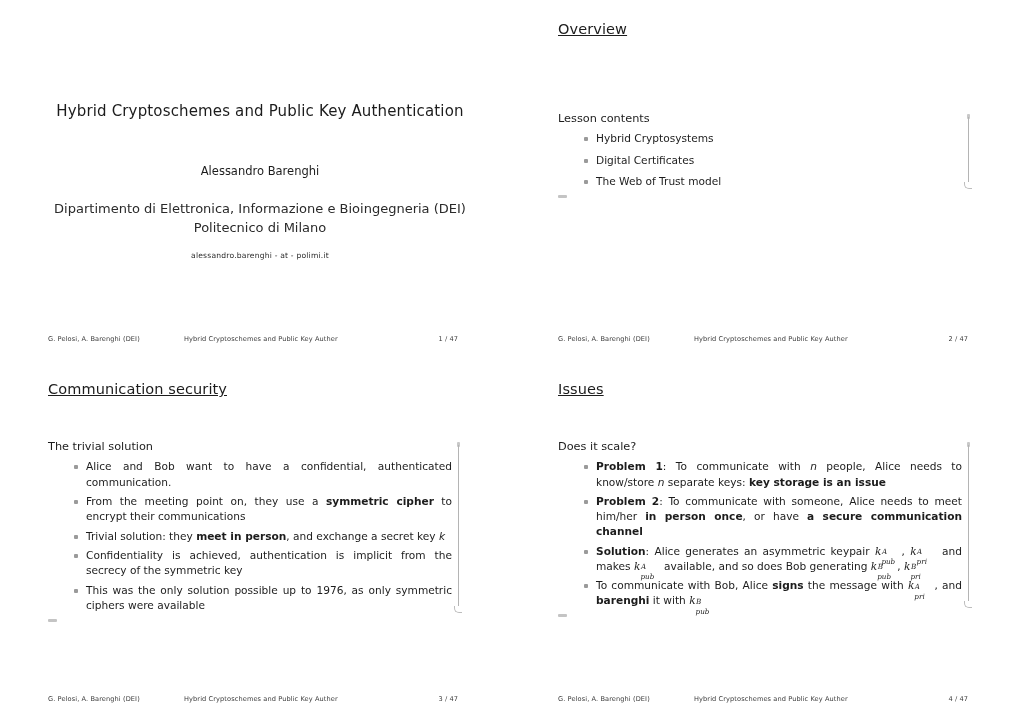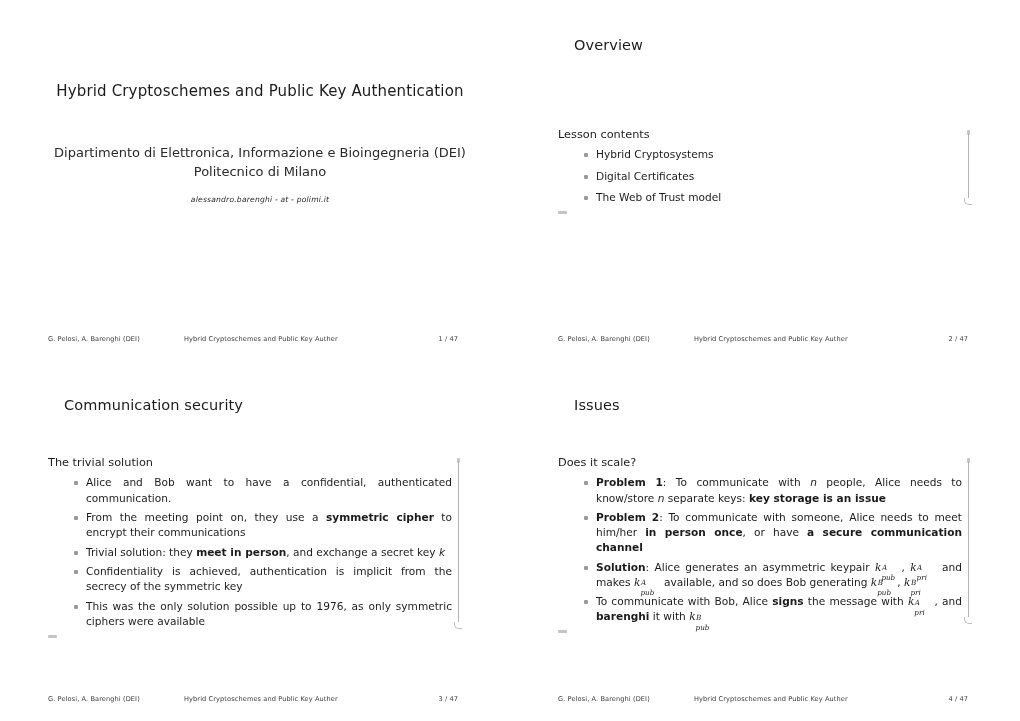--- a/index.html
+++ b/index.html
@@ -43,28 +43,29 @@
     bottom: 40px;
   }
 
   
   .frame-title {
     font-size: 14.5px;
     font-weight: 400;
     color: #1c1c1c;
     letter-spacing: 0.1px;
     line-height: 1.1;
-    margin: 16px;
+    margin: 0;
     padding: 0;
+    text-decoration: underline;
   }
 
   
   .titleslide-body {
     text-align: center;
-    margin-top: 60px;
+    margin-top: 80px;
   }
   .doc-title {
     font-size: 15px;
     font-weight: 400;
     color: #1c1c1c;
     letter-spacing: 0.15px;
     margin: 0 0 44px 0;
   }
   .author {
     font-size: 11.5px;
@@ -72,21 +73,20 @@
     margin: 0 0 22px 0;
   }
   .institute {
     font-size: 13px;
     color: #2a2a2a;
     line-height: 1.45;
     margin: 0 0 13px 0;
   }
   .email {
     font-size: 7.6px;
-    font-style: italic;
     color: #2a2a2a;
     margin: 0;
     letter-spacing: 0.2px;
   }
 
   
   .block {
     position: relative;
     margin-top: 40px;
     padding-right: 20px;
@@ -237,20 +237,21 @@
 </style>
 </head>
 <body>
 
 <div class="page">
 
   <div class="slide slide-1">
     <div class="slide-inner">
       <div class="titleslide-body">
         <h1 class="doc-title">Hybrid Cryptoschemes and Public Key Authentication</h1>
+        <div class="author">Alessandro Barenghi</div>
         <div class="institute">
           <div>Dipartimento di Elettronica, Informazione e Bioingegneria (DEI)</div>
           <div>Politecnico di Milano</div>
         </div>
         <div class="email">alessandro.barenghi - at - polimi.it</div>
       </div>
     </div>
     <div class="footer">
       <span class="f-author">G. Pelosi, A. Barenghi  (DEI)</span>
       <span class="f-title">Hybrid Cryptoschemes and Public Key Auther</span>

